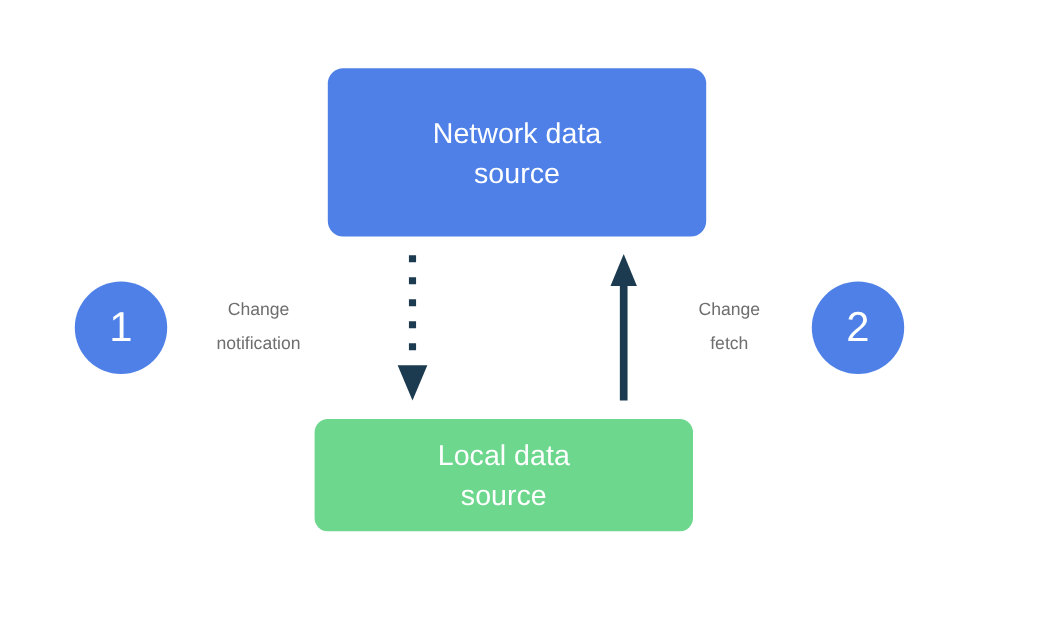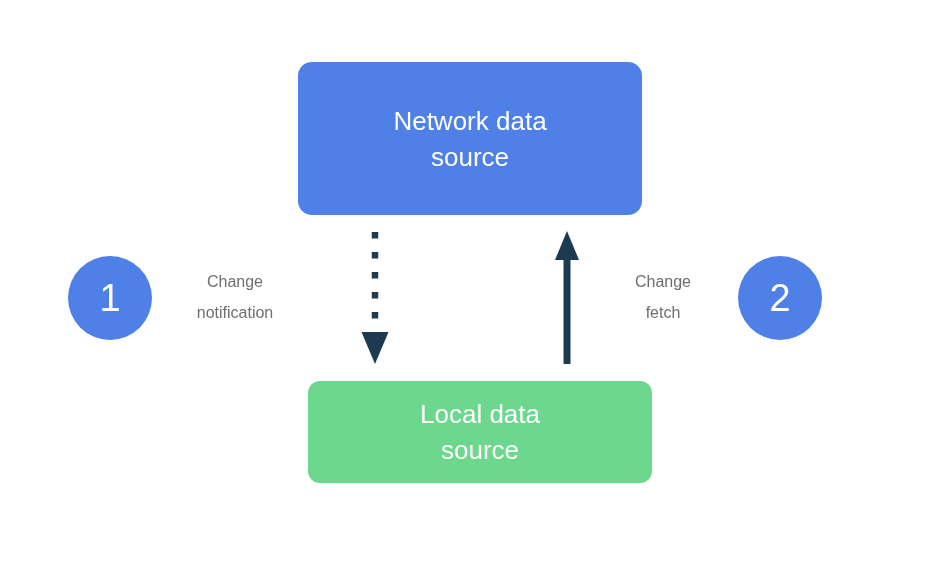--- a/index.html
+++ b/index.html
@@ -28,21 +28,21 @@
   }
   .node.network {
     left: 298px;
     top: 62px;
     width: 344px;
     height: 153px;
     border-radius: 14px;
     background: var(--node-network, #4e80e8);
   }
   .node.local {
-    left: 308px;
+    left: 286px;
     top: 381px;
     width: 344px;
     height: 102px;
     border-radius: 12px;
     background: var(--node-local, #6ed78e);
   }
   .badge {
     position: absolute;
     width: 84px;
     height: 84px;

